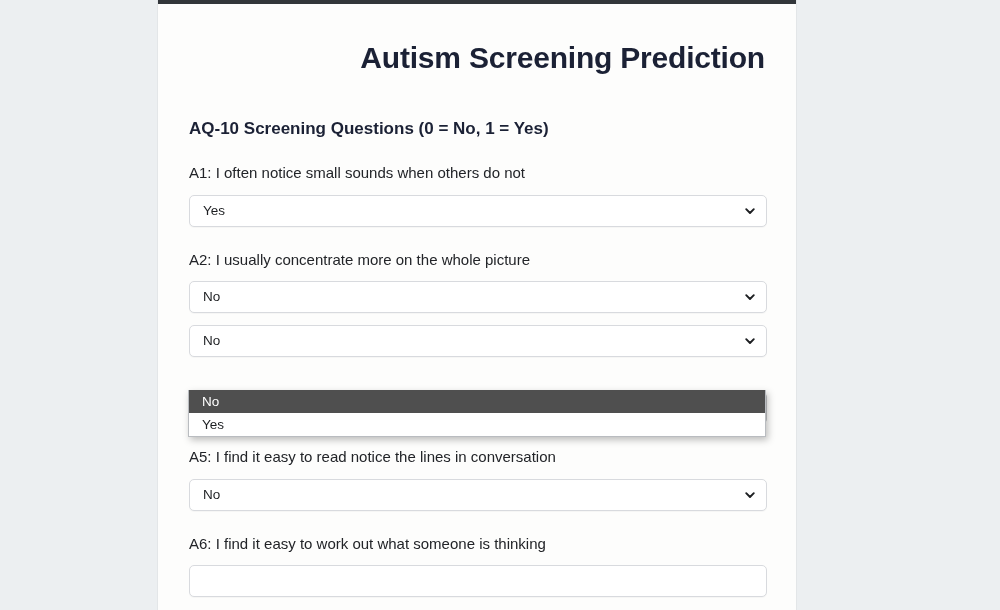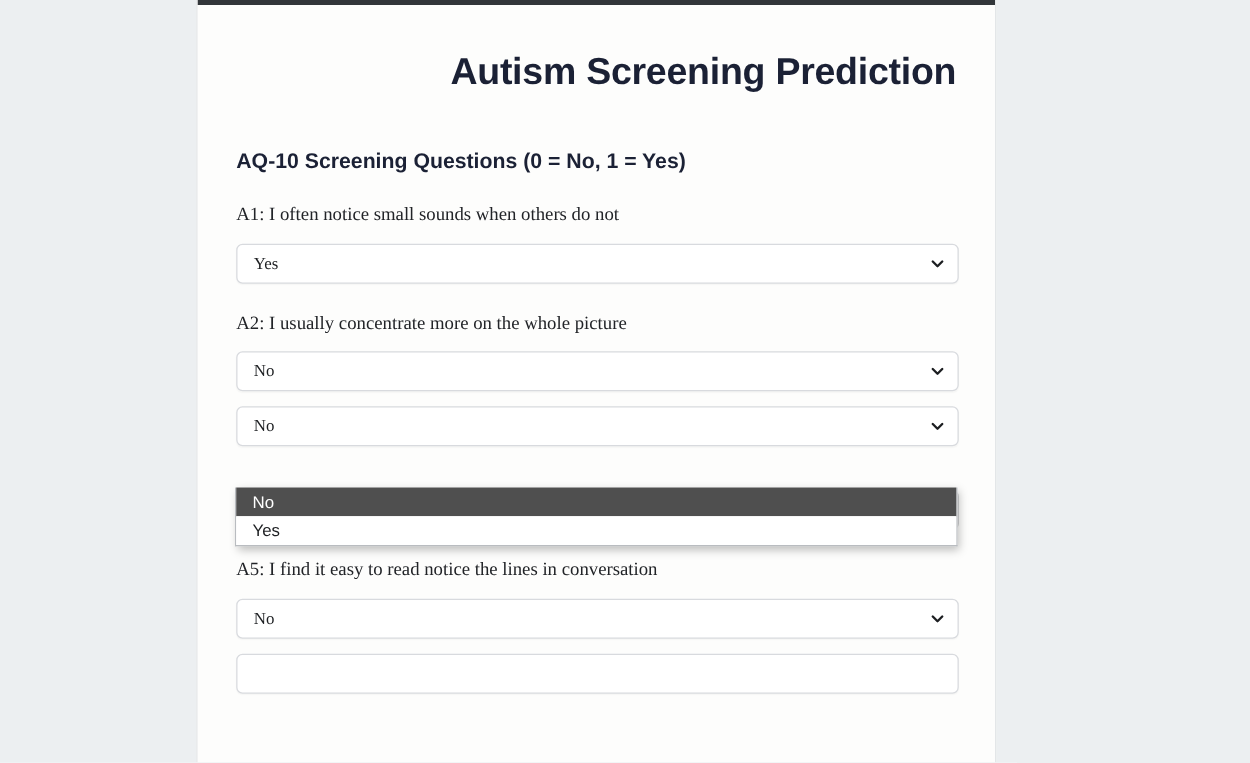--- a/index.html
+++ b/index.html
@@ -61,21 +61,21 @@
 
   #section-heading {
     margin: 0;
     padding-top: 42px;
     font-size: 17px;
     font-weight: bold;
     color: #1b2135;
     line-height: 1.3;
   }
 
-  .q-block { position: relative; font-family: Liberation Serif, serif; }
+  .q-block { position: relative; }
 
   .q-label {
     font-size: 15px;
     color: #222428;
     line-height: 1.3;
     padding-top: 23px;
     padding-bottom: 0;
   }
 
   .select-box {
@@ -212,20 +212,21 @@
           <span class="select-value">No</span>
           <span class="chev">
             <svg viewBox="0 0 12 12" width="12" height="12">
                 <path d="M2.2 4.2 L6 8 L9.8 4.2" fill="none" stroke="#1d1f22" stroke-width="1.9" stroke-linecap="round" stroke-linejoin="round"></path>
               </svg>
           </span>
         </div>
       </div>
 
       <div class="q-block">
+        <div class="q-label">A6: I find it easy to work out what someone is thinking</div>
         <div class="select-box">
           
           
         </div>
       </div>
 
     </div>
   </div>
 
   <div id="dropdown-popup">

